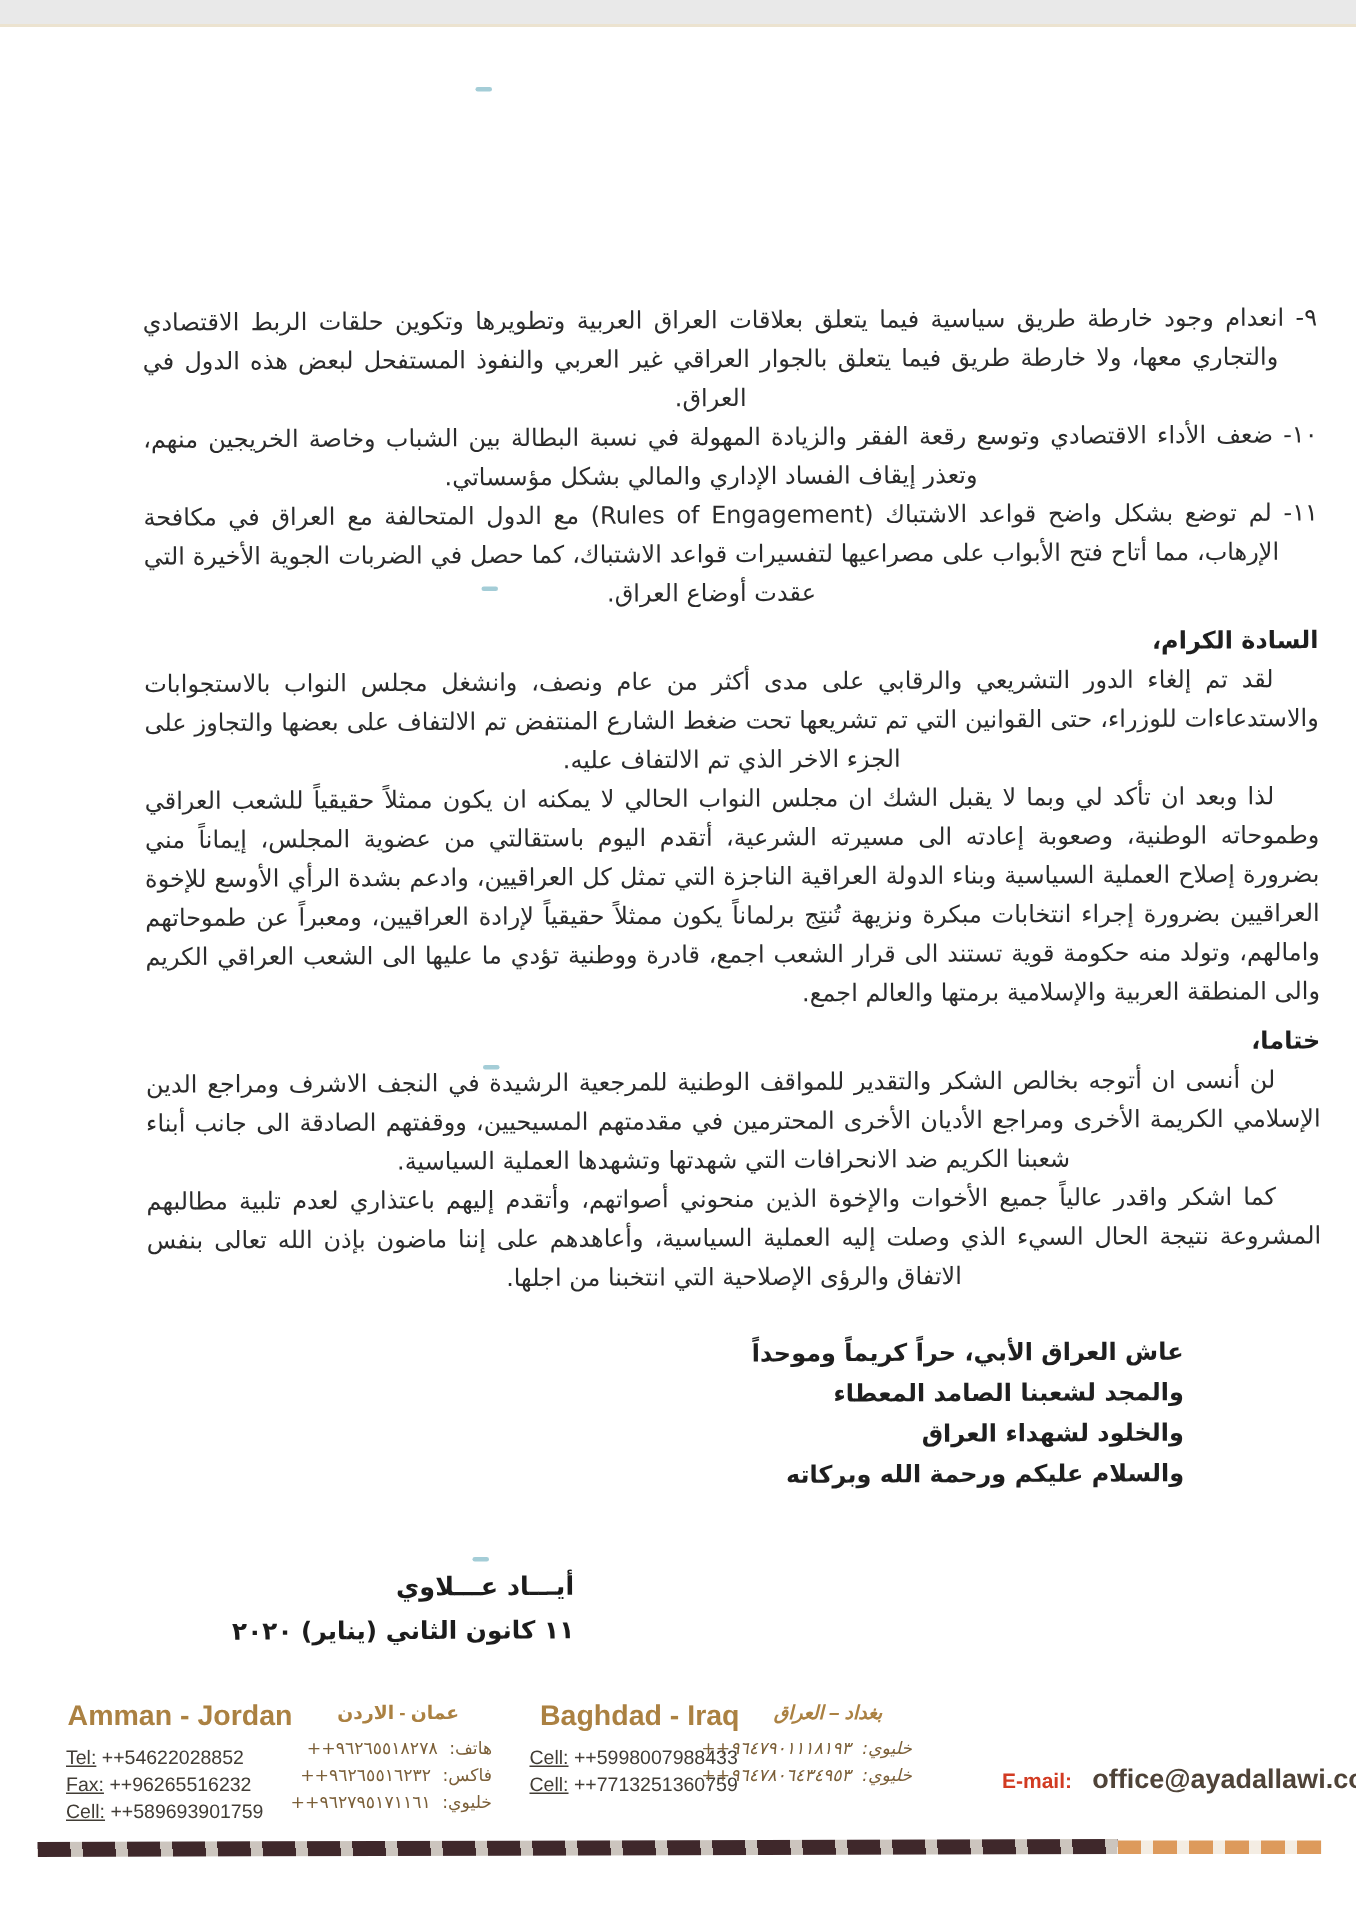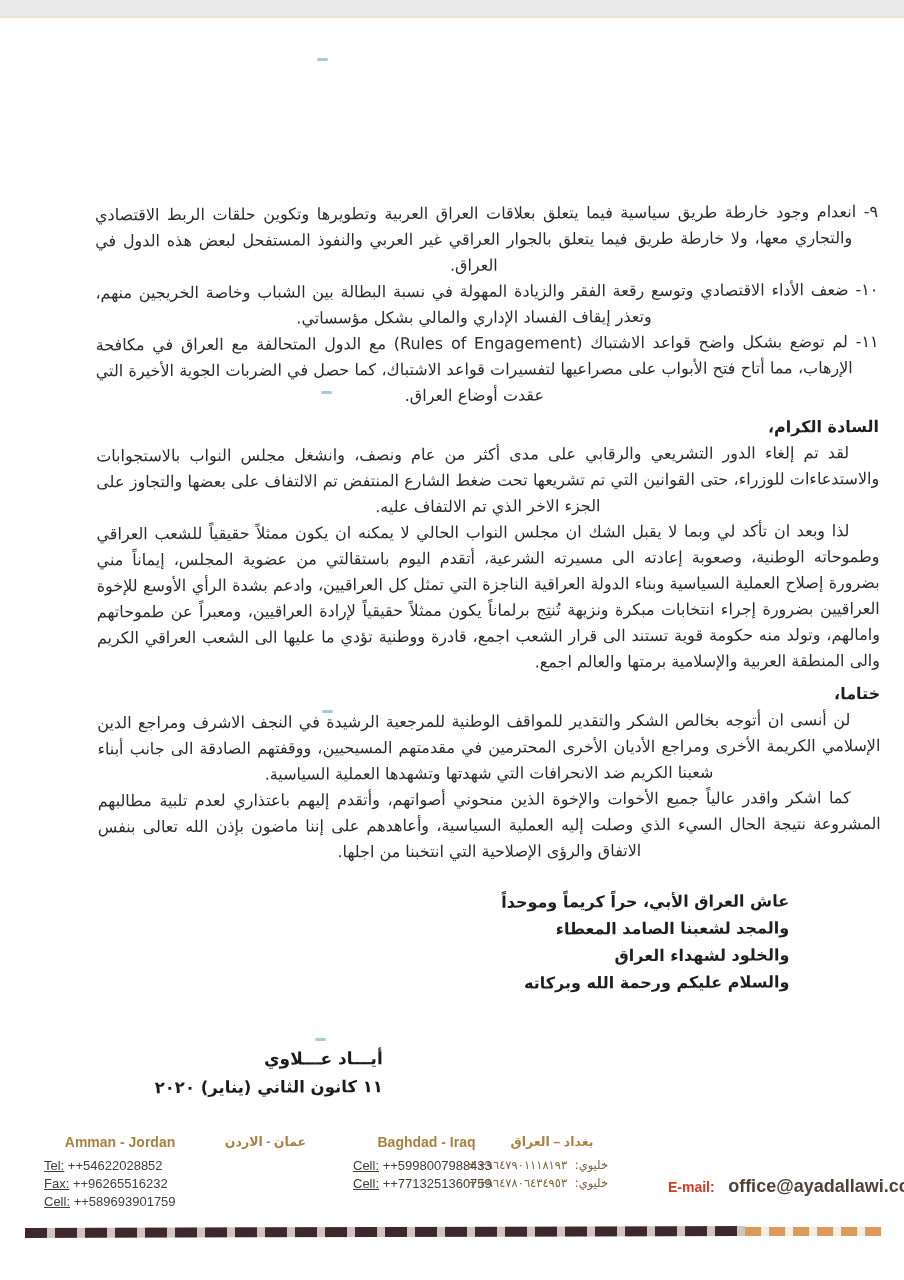--- a/index.html
+++ b/index.html
@@ -28,32 +28,32 @@
   .para-start{text-align-last:start;}
   .heading{margin:7px 0 0 0;font-weight:bold;text-align:right;text-align-last:right;color:#1f1f1f;}
   .salutes{margin:24px 92px 0 0;font-weight:bold;text-align:right;text-align-last:right;color:#1f1f1f;}
   .salute-line{line-height:27px;}
   .sig-block{margin:46px 499px 0 0;font-weight:bold;text-align:right;text-align-last:right;color:#1c1c1c;white-space:nowrap;}
   .sig-name{font-size:17px;line-height:30px;}
   .sig-date{font-size:16.5px;line-height:28px;}
 
   
   .f-col{position:absolute;top:1118px;}
-  .f-title{font-family:"Liberation Sans","DejaVu Sans",sans-serif;font-weight:bold;font-size:14px;color:#ab8142;text-align:center;margin-bottom:7px;white-space:nowrap;}
+  .f-title{font-family:"Liberation Sans","DejaVu Sans",sans-serif;font-weight:bold;font-size:19px;color:#ab8142;text-align:center;margin-bottom:7px;white-space:nowrap;}
   .f-title-ar{font-size:12.5px;font-weight:bold;}
   .f-rows-en{font-family:"Liberation Sans","DejaVu Sans",sans-serif;font-size:13px;color:#413c35;}
   .f-rows-ar{direction:rtl;font-size:11.5px;color:#7b5f38;}
   .f-row{line-height:18px;white-space:nowrap;}
   .f-label{margin-left:4px;}
   .f-rows-en .f-label{margin:0 0 0 4px;text-decoration:underline;}
   .f-value-ltr{direction:ltr;unicode-bidi:embed;display:inline-block;}
   .col1{left:40px;width:160px;}
   .col2{left:203px;width:125px;}
   .col3{left:349px;width:155px;}
-  .col4{left:496px;width:112px;}
+  .col4{left:496px;width:112px;font-style:italic;}
   .email-block{position:absolute;left:668px;top:1160px;white-space:nowrap;font-family:"Liberation Sans","DejaVu Sans",sans-serif;}
   .email-label{color:#d23b22;font-weight:bold;font-size:14px;margin-right:9px;}
   .email-value{color:#4f4338;font-weight:bold;font-size:18px;}
 
   
   .barcode{
     position:absolute;left:25px;top:1211px;width:720px;height:10px;
     background:repeating-linear-gradient(90deg,#3f282b 0 22px,#ccc5be 22px 30px);
     transform:rotate(-0.15deg);
   }
@@ -113,20 +113,34 @@
       </div>
       <div class="f-row">
         <span class="f-label">Cell:</span>
         <span>++589693901759</span>
       </div>
     </div>
   </div>
 
   <div class="f-col col2">
     <div class="f-title f-title-ar">عمان - الاردن</div>
+    <div class="f-rows-ar">
+      <div class="f-row">
+        <span class="f-label">هاتف:</span>
+        <span class="f-value-ltr">++٩٦٢٦٥٥١٨٢٧٨</span>
+      </div>
+      <div class="f-row">
+        <span class="f-label">فاكس:</span>
+        <span class="f-value-ltr">++٩٦٢٦٥٥١٦٢٣٢</span>
+      </div>
+      <div class="f-row">
+        <span class="f-label">خليوي:</span>
+        <span class="f-value-ltr">++٩٦٢٧٩٥١٧١١٦١</span>
+      </div>
+    </div>
   </div>
 
   <div class="f-col col3">
     <div class="f-title">Baghdad - Iraq</div>
     <div class="f-rows-en">
       <div class="f-row">
         <span class="f-label">Cell:</span>
         <span>++5998007988433</span>
       </div>
       <div class="f-row">

